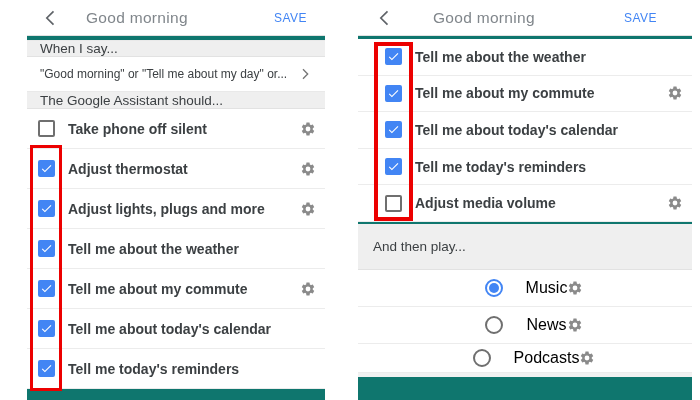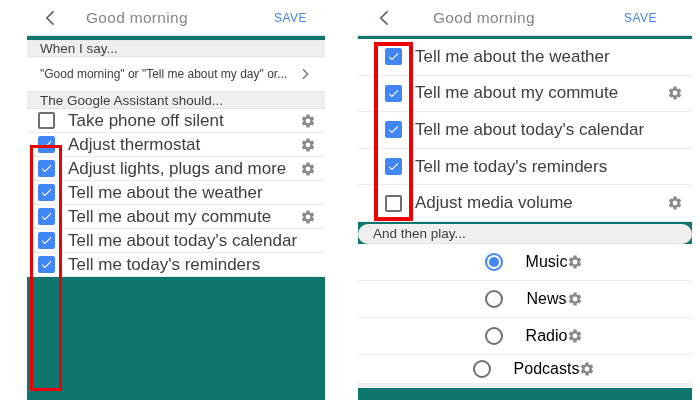--- a/index.html
+++ b/index.html
@@ -14,29 +14,29 @@
   .appbar .back { display:flex; align-items:center; justify-content:center; width:20px; height:20px; cursor:pointer; }
   #screen-left  .appbar { padding-left:14px; padding-right:18px; }
   #screen-right .appbar { padding-left:17px; padding-right:35px; }
   .appbar .title { color:#80868b; font-size:15.5px; letter-spacing:.3px; }
   #screen-left  .appbar .title { margin-left:25px; }
   #screen-right .appbar .title { margin-left:38px; }
   .appbar .save { margin-left:auto; color:#4285f4; font-size:12px; font-weight:normal; letter-spacing:.5px; cursor:pointer; }
 
   .secbar { background:#efefef; border-bottom:1px solid #e2e2e2; display:flex; align-items:center; height:17px; padding-left:13px; color:#3c4043; font-size:13.5px; }
   #screen-left .secbar.first { margin-top:4px; border-top:1px solid #e9e9e9; }
-  #screen-right .secbar { height:20px; padding-left:15px;border-radius:12px; }
+  #screen-right .secbar { height:46px; padding-left:15px; }
 
   .trigger-row { display:flex; align-items:center; height:35px; padding:0 12px 0 13px; border-bottom:1px solid #e9e9e9; background:#fff; cursor:pointer; }
   .trigger-row .trig-label { color:#3c4043; font-size:12px; flex:1; white-space:nowrap; overflow:hidden; }
 
-  .row { display:flex; align-items:center; height:24px; border-bottom:1px solid #ececec; background:#fff; cursor:pointer; }
+  .row { display:flex; align-items:center; height:40px; border-bottom:1px solid #ececec; background:#fff; cursor:pointer; }
   #screen-left  .row { padding-left:11px; padding-right:9px; }
   #screen-right .row { padding-left:27px; padding-right:9px; height:36.6px; }
-  .row .row-label { color:#3c4043; font-size:17px; flex:1; }
+  .row .row-label { color:#3c4043; font-size:14px; flex:1;font-weight:bold; }
   #screen-left  .row .row-label { margin-left:13px; }
   #screen-right .row .row-label { margin-left:13px; }
 
   .checkbox { position:relative; width:17px; height:17px; border:2px solid #6f6f6f; border-radius:2px; background:#fff; flex:0 0 auto; display:flex; align-items:center; justify-content:center; }
   .checkbox.checked { background:#4285f4; border-color:#4285f4; }
   .checkbox svg { display:none; }
   .checkbox.checked svg { display:block; }
 
   .radio-row { display:flex; align-items:center; height:37px; border-bottom:1px solid #ececec; background:#fff; cursor:pointer; padding-left:27px; padding-right:9px;justify-content:center; }
   .radio-row.last { height:29px; }
@@ -237,27 +237,20 @@
             <use href="#i-gear"></use>
           </svg>
       </div>
       <div class="radio-row">
         <span class="radio"></span>
         <span class="row-label">News</span>
         <svg class="gear" width="16" height="16" viewBox="0 0 24 24" fill="#8a8a8a">
             <use href="#i-gear"></use>
           </svg>
       </div>
-      <div class="radio-row">
-        <span class="radio"></span>
-        <span class="row-label">Radio</span>
-        <svg class="gear" width="16" height="16" viewBox="0 0 24 24" fill="#8a8a8a">
-            <use href="#i-gear"></use>
-          </svg>
-      </div>
       <div class="radio-row last">
         <span class="radio"></span>
         <span class="row-label">Podcasts</span>
         <svg class="gear" width="16" height="16" viewBox="0 0 24 24" fill="#8a8a8a">
             <use href="#i-gear"></use>
           </svg>
       </div>
       <div class="footer-strip"></div>
     </div>
   </div>

